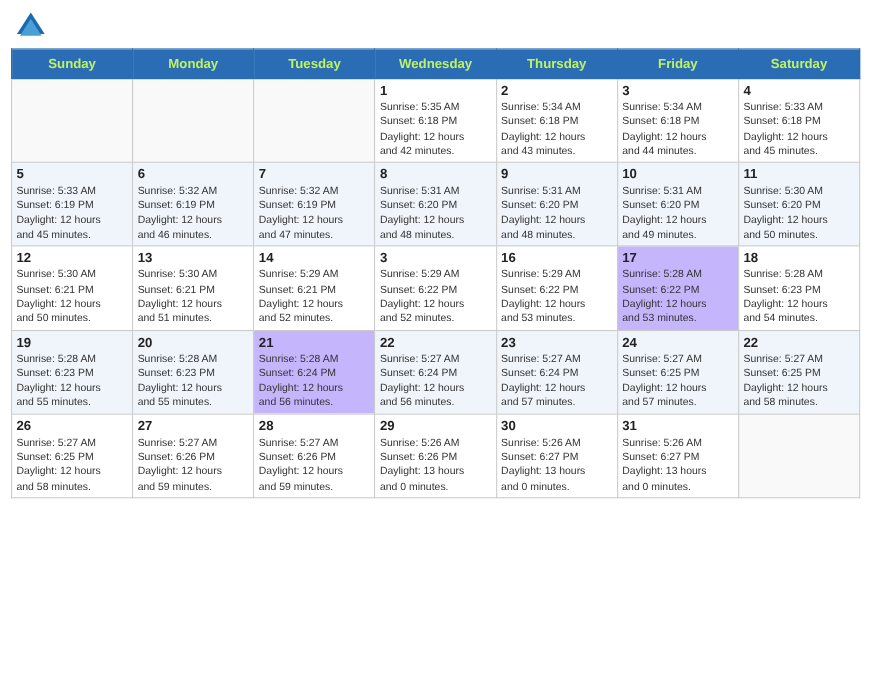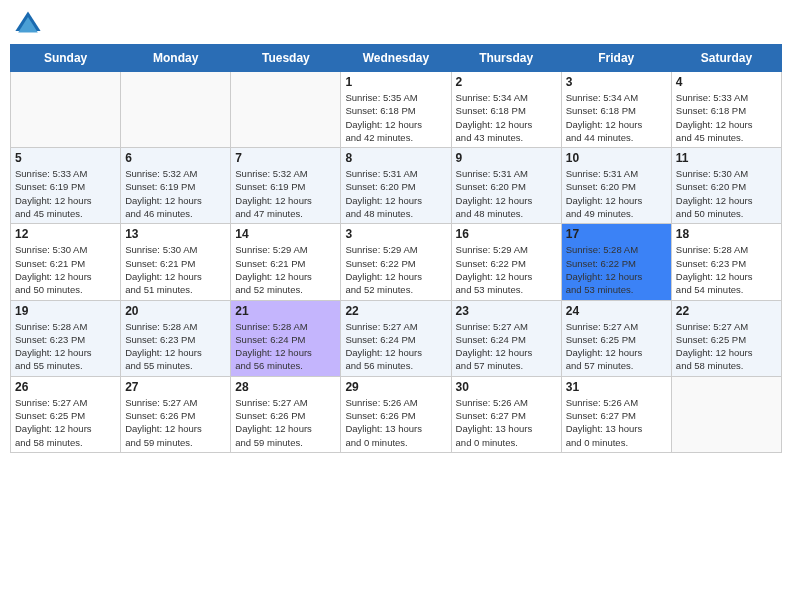--- a/index.html
+++ b/index.html
@@ -54,21 +54,21 @@
       font-size: 14px;
       color: #444;
     }
     .calendar {
       width: 100%;
       border-collapse: collapse;
       border: 1px solid #ccc;
     }
     .calendar th {
       background-color: #2a6db5;
-      color: #ffffff;
+      color: #bef264;
       font-size: 12px;
       font-weight: bold;
       text-align: center;
       padding: 6px 2px;
       border: 1px solid #2a6db5;
     }
     .calendar td {
       vertical-align: top;
       border: 1px solid #ccc;
       padding: 3px 4px;
@@ -244,21 +244,21 @@
 Daylight: 12 hours
 and 52 minutes.</div>
         </td>
         <td style="background: rgb(255, 255, 255);">
           <span class="day-number">16</span>
           <div class="day-info" style="white-space: pre-line;">Sunrise: 5:29 AM
 Sunset: 6:22 PM
 Daylight: 12 hours
 and 53 minutes.</div>
         </td>
-        <td style="background: #3b82f6;">
+        <td style="background: #c4b5fd;">
           <span class="day-number">17</span>
           <div class="day-info" style="white-space: pre-line;">Sunrise: 5:28 AM
 Sunset: 6:22 PM
 Daylight: 12 hours
 and 53 minutes.</div>
         </td>
         <td style="background: rgb(255, 255, 255);">
           <span class="day-number">18</span>
           <div class="day-info" style="white-space: pre-line;">Sunrise: 5:28 AM
 Sunset: 6:23 PM

